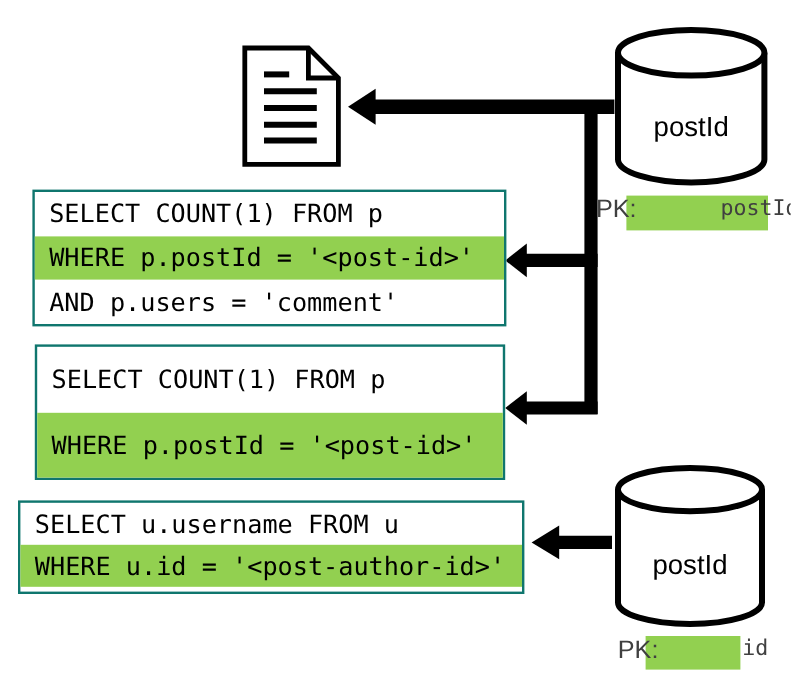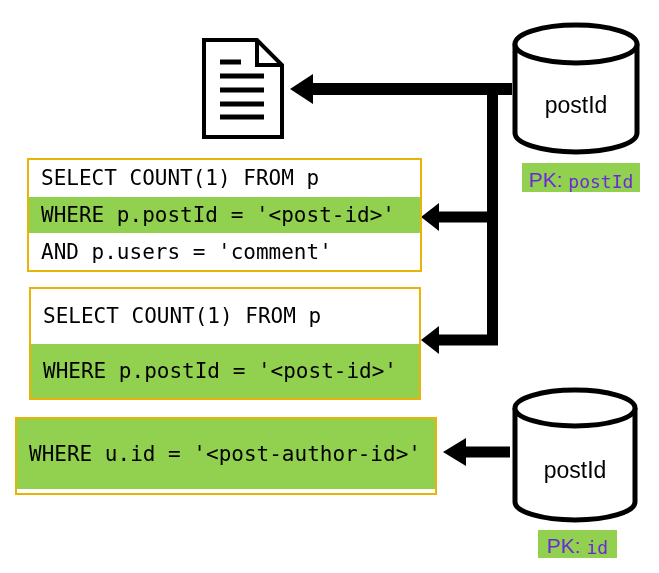--- a/index.html
+++ b/index.html
@@ -2,36 +2,37 @@
 <html style="--hl: #92d050;"><head>
 <meta charset="utf-8">
 <style>
   html,body{margin:0;padding:0;background:#fff;}
   #canvas{
     position:relative;width:659px;height:573px;background:#fff;overflow:hidden;
     font-family:"Liberation Sans",sans-serif;
   }
   #shapes{position:absolute;left:0;top:0;width:659px;height:573px;}
   .query-box{
-    position:absolute;box-sizing:border-box;border:2px solid #eab308;background:#fff;
+    position:absolute;box-sizing:border-box;border:2px solid #0f766e;background:#fff;
     display:flex;flex-direction:column;
   }
   .query-line{
     flex:1;display:flex;align-items:center;padding-left:12px;
     font-family:"DejaVu Sans Mono",monospace;font-size:21px;color:#000;
     white-space:pre;
   }
   .query-line.hl{background:var(--hl,#92d050);}
   .db-label{
     position:absolute;text-align:center;font-size:23px;color:#000;
   }
   .pk-badge{
     position:absolute;box-sizing:border-box;background:var(--hl,#92d050);
-    display:flex;align-items:flex-end;justify-content:center;color:#6d28d9;
+    display:flex;align-items:flex-start;justify-content:center;color:#404040;
     white-space:pre;
+    gap:32px;
   }
   .pk-prefix{font-family:"Liberation Sans",sans-serif;font-size:21px;}
   .pk-value{font-family:"DejaVu Sans Mono",monospace;font-size:18px;}
 </style>
 </head>
 <body>
 
 <div id="canvas">
 
   <svg id="shapes" viewBox="0 0 659 573">
@@ -96,16 +97,17 @@
     <div class="query-line hl">WHERE p.postId = '&lt;post-id&gt;'</div>
     <div class="query-line">AND p.users = 'comment'</div>
   </div>
 
   <div class="query-box" style="left:29px;top:287px;width:392px;height:113px;">
     <div class="query-line">SELECT COUNT(1) FROM p</div>
     <div class="query-line hl">WHERE p.postId = '&lt;post-id&gt;'</div>
   </div>
 
   <div class="query-box" style="left:15px;top:417px;width:422px;height:78px;">
+    <div class="query-line">SELECT u.username FROM u</div>
     <div class="query-line hl" style="margin-bottom:4px;">WHERE u.id = '&lt;post-author-id&gt;'</div>
   </div>
 
 </div>
 
 </body></html>

